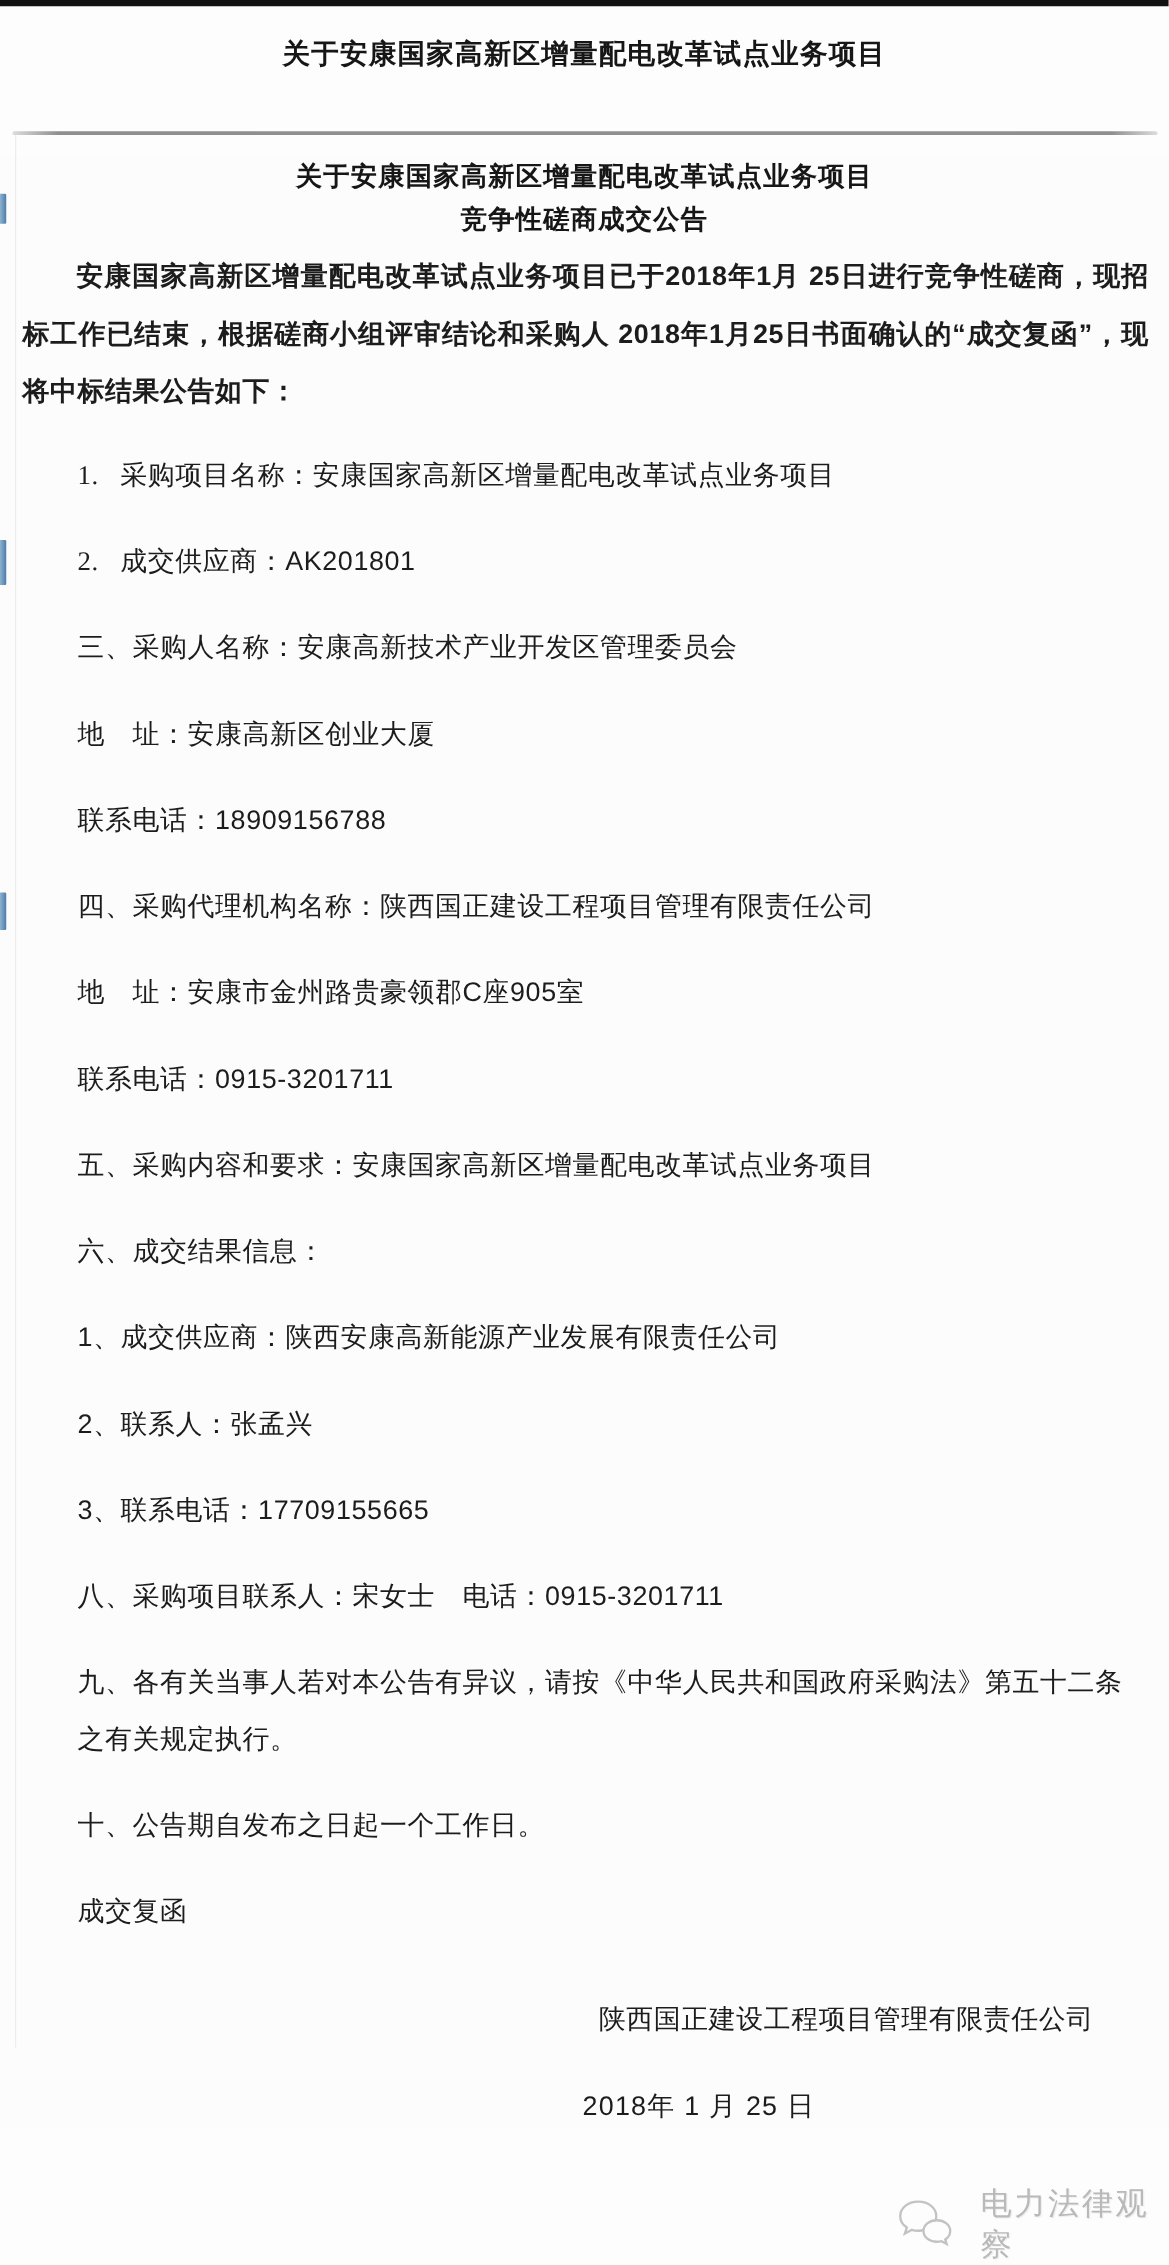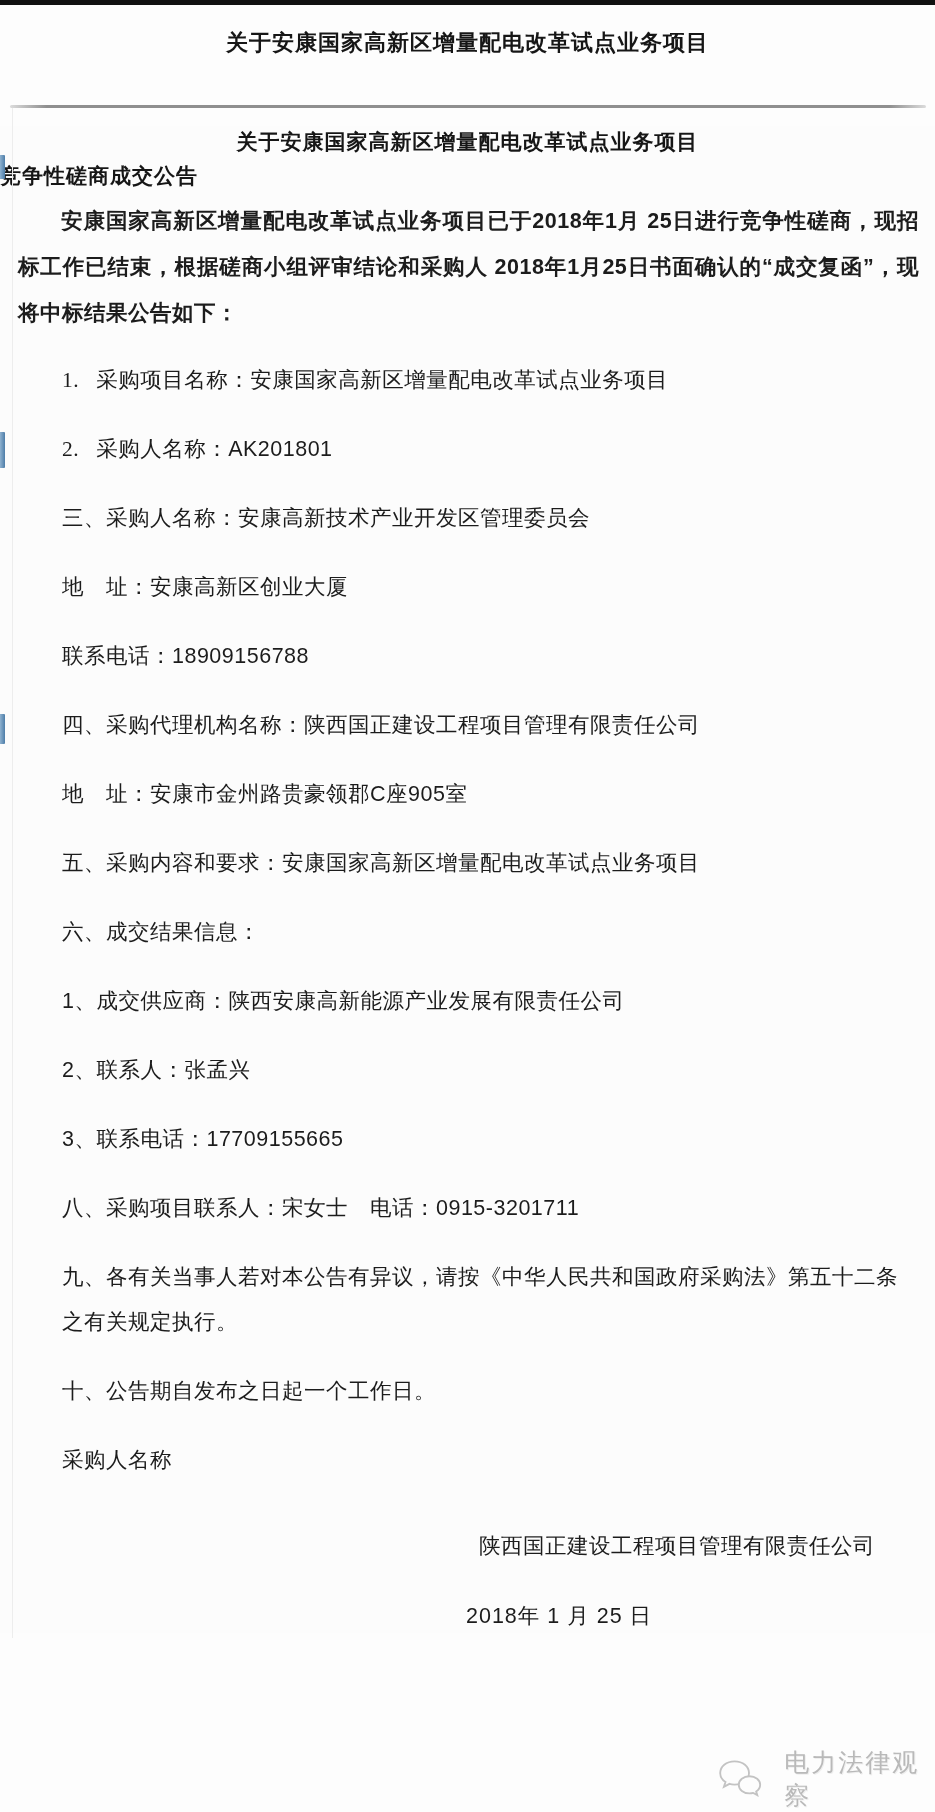--- a/index.html
+++ b/index.html
@@ -42,21 +42,21 @@
     margin-top: 18px;
     text-align: center;
     font-size: 21px;
     font-weight: bold;
     line-height: 32px;
     color: #161616;
     letter-spacing: 1px;
   }
   .doc-subtitle {
     margin-top: 2px;
-    text-align: left;
+    text-align: center;
     font-size: 21px;
     font-weight: bold;
     line-height: 32px;
     color: #161616;
     letter-spacing: 1px;
   }
   .intro {
     margin-top: 6px;
     padding: 0 16px 0 18px;
     font-size: 21.5px;
@@ -152,51 +152,52 @@
 
 <div class="doc-body">
   <div class="doc-title">关于安康国家高新区增量配电改革试点业务项目</div>
   <div class="doc-subtitle">竞争性磋商成交公告</div>
 
   <div class="intro">安康国家高新区增量配电改革试点业务项目已于2018年1月 25日进行竞争性磋商，现招标工作已结束，根据磋商小组评审结论和采购人 2018年1月25日书面确认的“成交复函”，现将中标结果公告如下：</div>
 
   <div class="items" id="items-list">
   <div class="item numbered"><span class="item-label">1.</span><span class="item-text">采购项目名称：安康国家高新区增量配电改革试点业务项目</span></div>
 
-  <div class="item numbered"><span class="item-label">2.</span><span class="item-text">采购人名称：AK201801</span></div>
+  <div class="item numbered"><span class="item-label">2.</span><span class="item-text">成交供应商：AK201801</span></div>
 
   <div class="item"><span class="item-text">三、采购人名称：安康高新技术产业开发区管理委员会</span></div>
 
   <div class="item"><span class="item-text">地　址：安康高新区创业大厦</span></div>
 
   <div class="item"><span class="item-text">联系电话：18909156788</span></div>
 
   <div class="item"><span class="item-text">四、采购代理机构名称：陕西国正建设工程项目管理有限责任公司</span></div>
 
   <div class="item"><span class="item-text">地　址：安康市金州路贵豪领郡C座905室</span></div>
 
+  <div class="item"><span class="item-text">联系电话：0915-3201711</span></div>
 
   <div class="item"><span class="item-text">五、采购内容和要求：安康国家高新区增量配电改革试点业务项目</span></div>
 
   <div class="item"><span class="item-text">六、成交结果信息：</span></div>
 
   <div class="item"><span class="item-text">1、成交供应商：陕西安康高新能源产业发展有限责任公司</span></div>
 
   <div class="item"><span class="item-text">2、联系人：张孟兴</span></div>
 
   <div class="item"><span class="item-text">3、联系电话：17709155665</span></div>
 
 
   <div class="item"><span class="item-text">八、采购项目联系人：宋女士　电话：0915-3201711</span></div>
 
   <div class="item"><span class="item-text">九、各有关当事人若对本公告有异议，请按《中华人民共和国政府采购法》第五十二条之有关规定执行。</span></div>
 
   <div class="item"><span class="item-text">十、公告期自发布之日起一个工作日。</span></div>
 
-  <div class="item"><span class="item-text">采购人名称</span></div>
+  <div class="item"><span class="item-text">成交复函</span></div>
 </div>
 
   <div class="signature-company">陕西国正建设工程项目管理有限责任公司</div>
   <div class="signature-date">2018年 1 月 25 日</div>
 </div>
 
 <div class="left-tab t1"></div>
 <div class="left-tab t2"></div>
 <div class="left-tab t3"></div>
 <div class="left-edge-line"></div>

